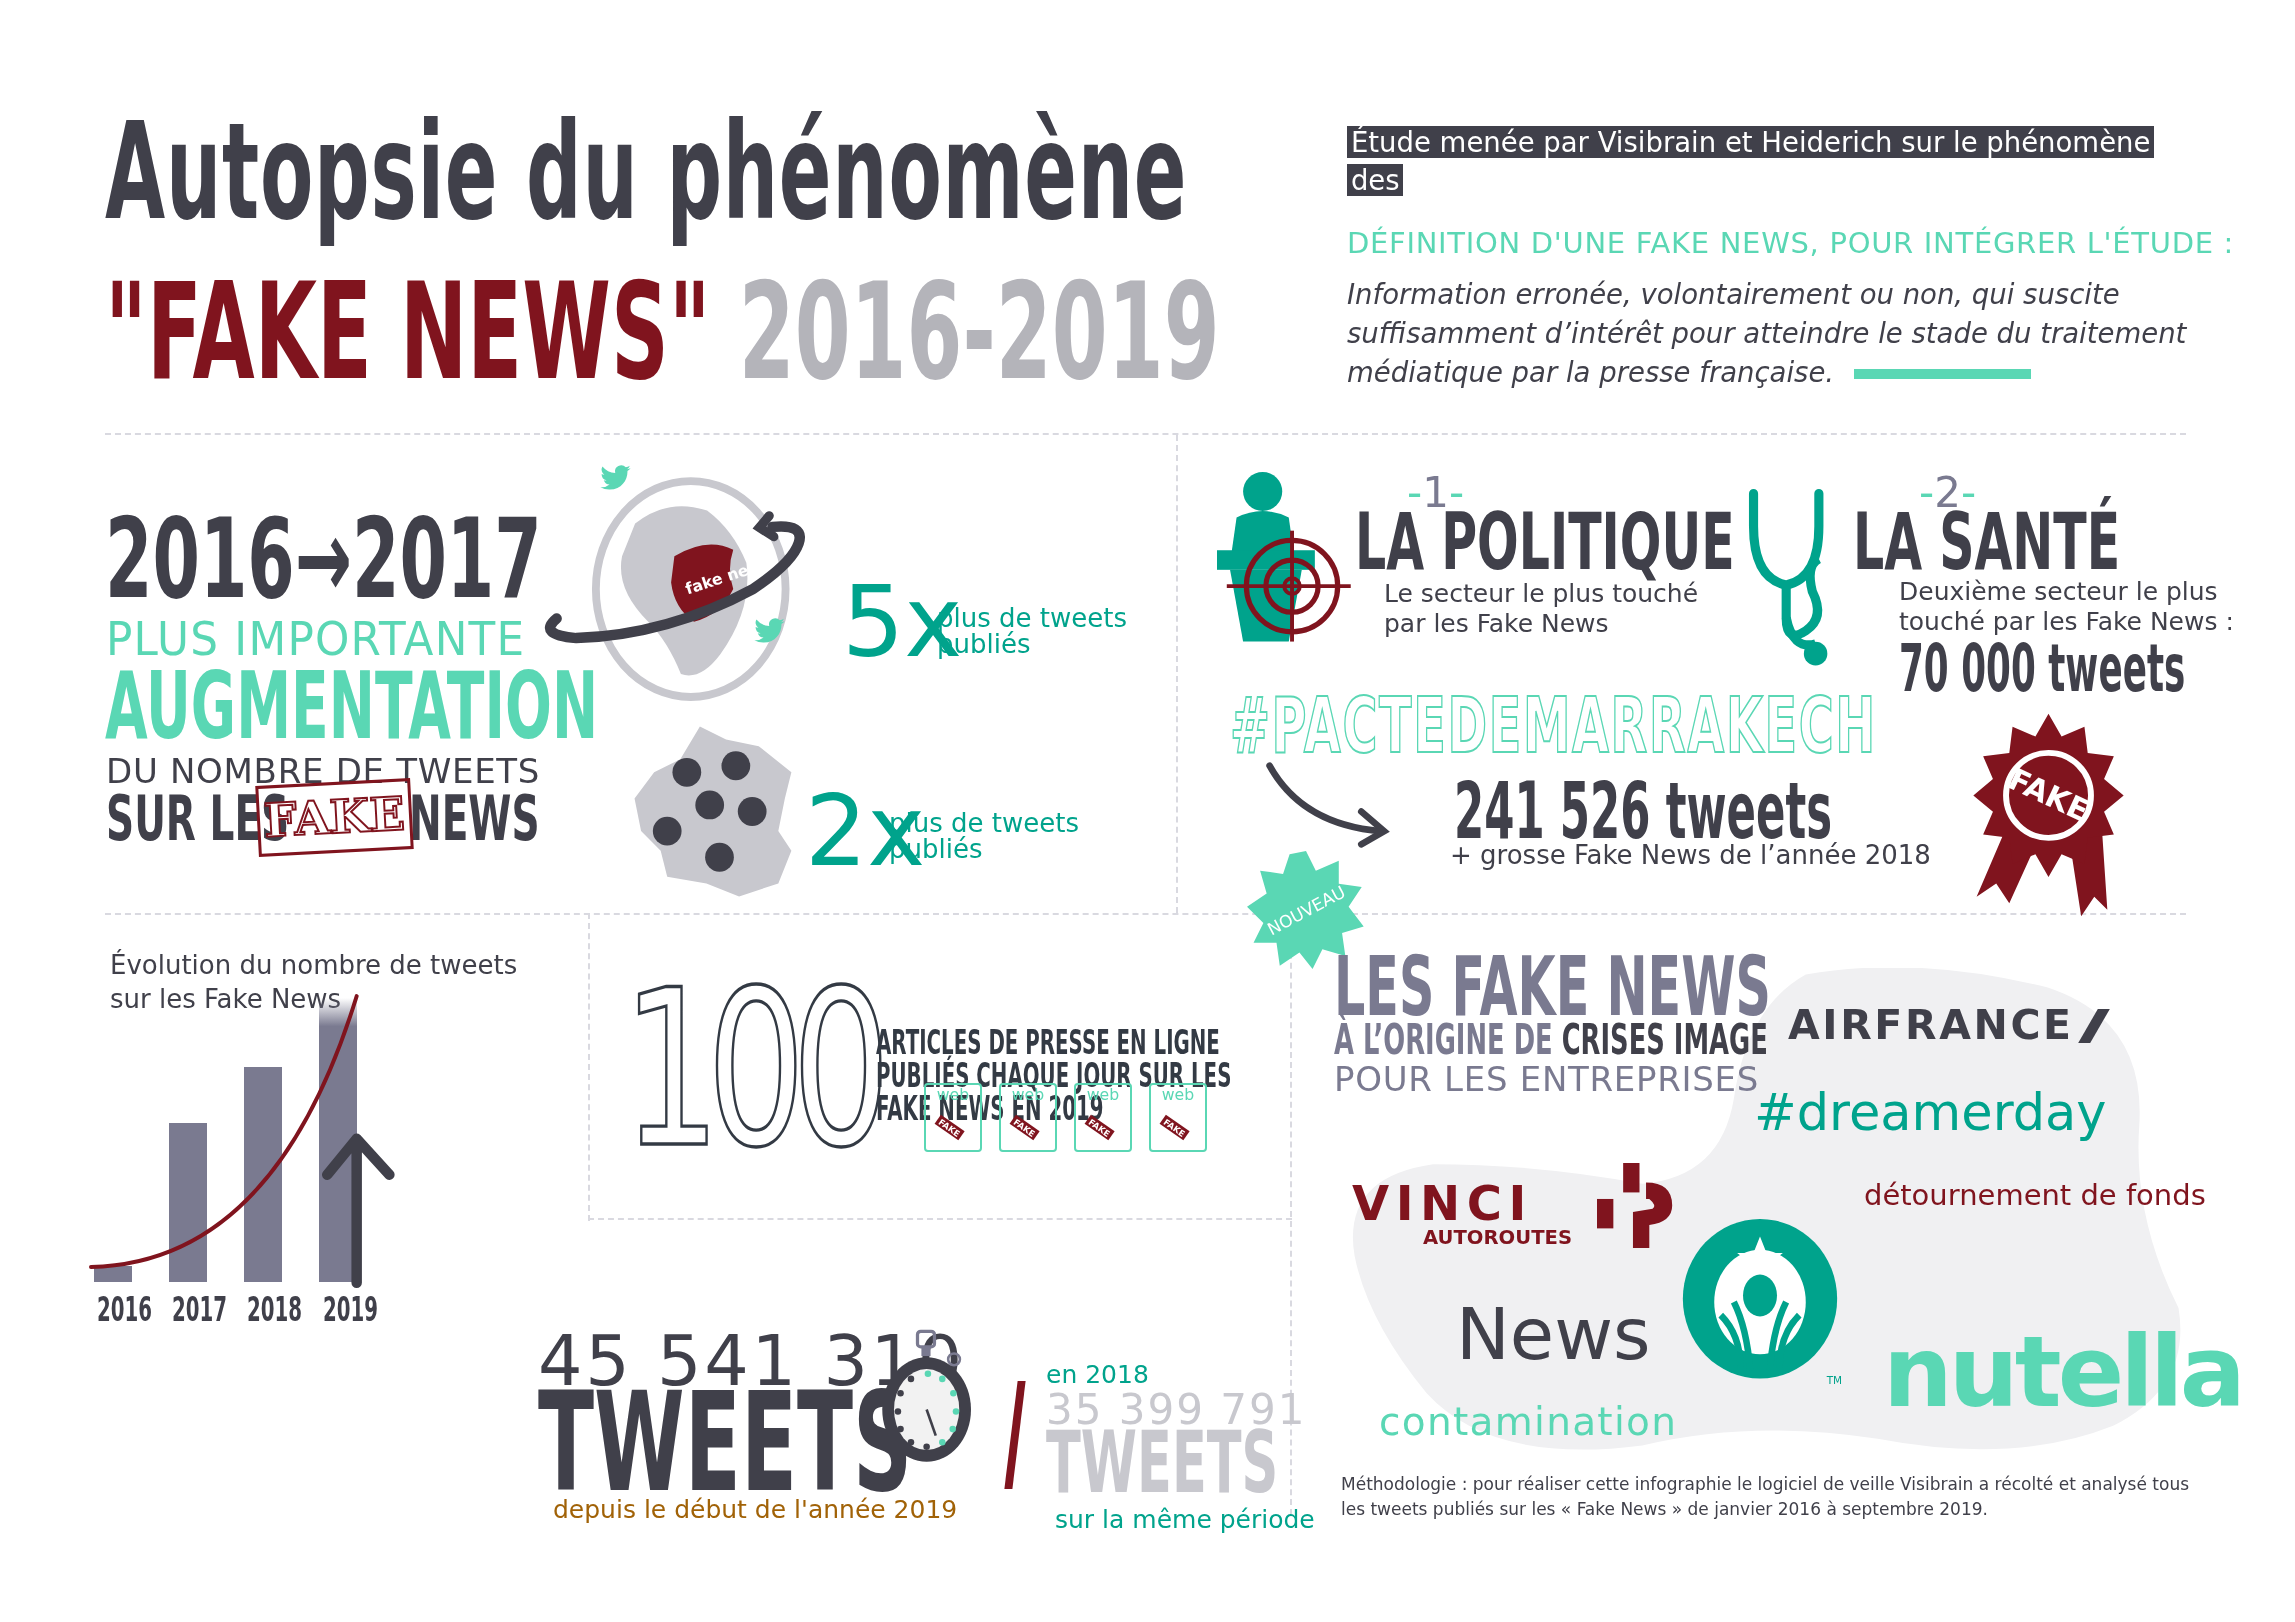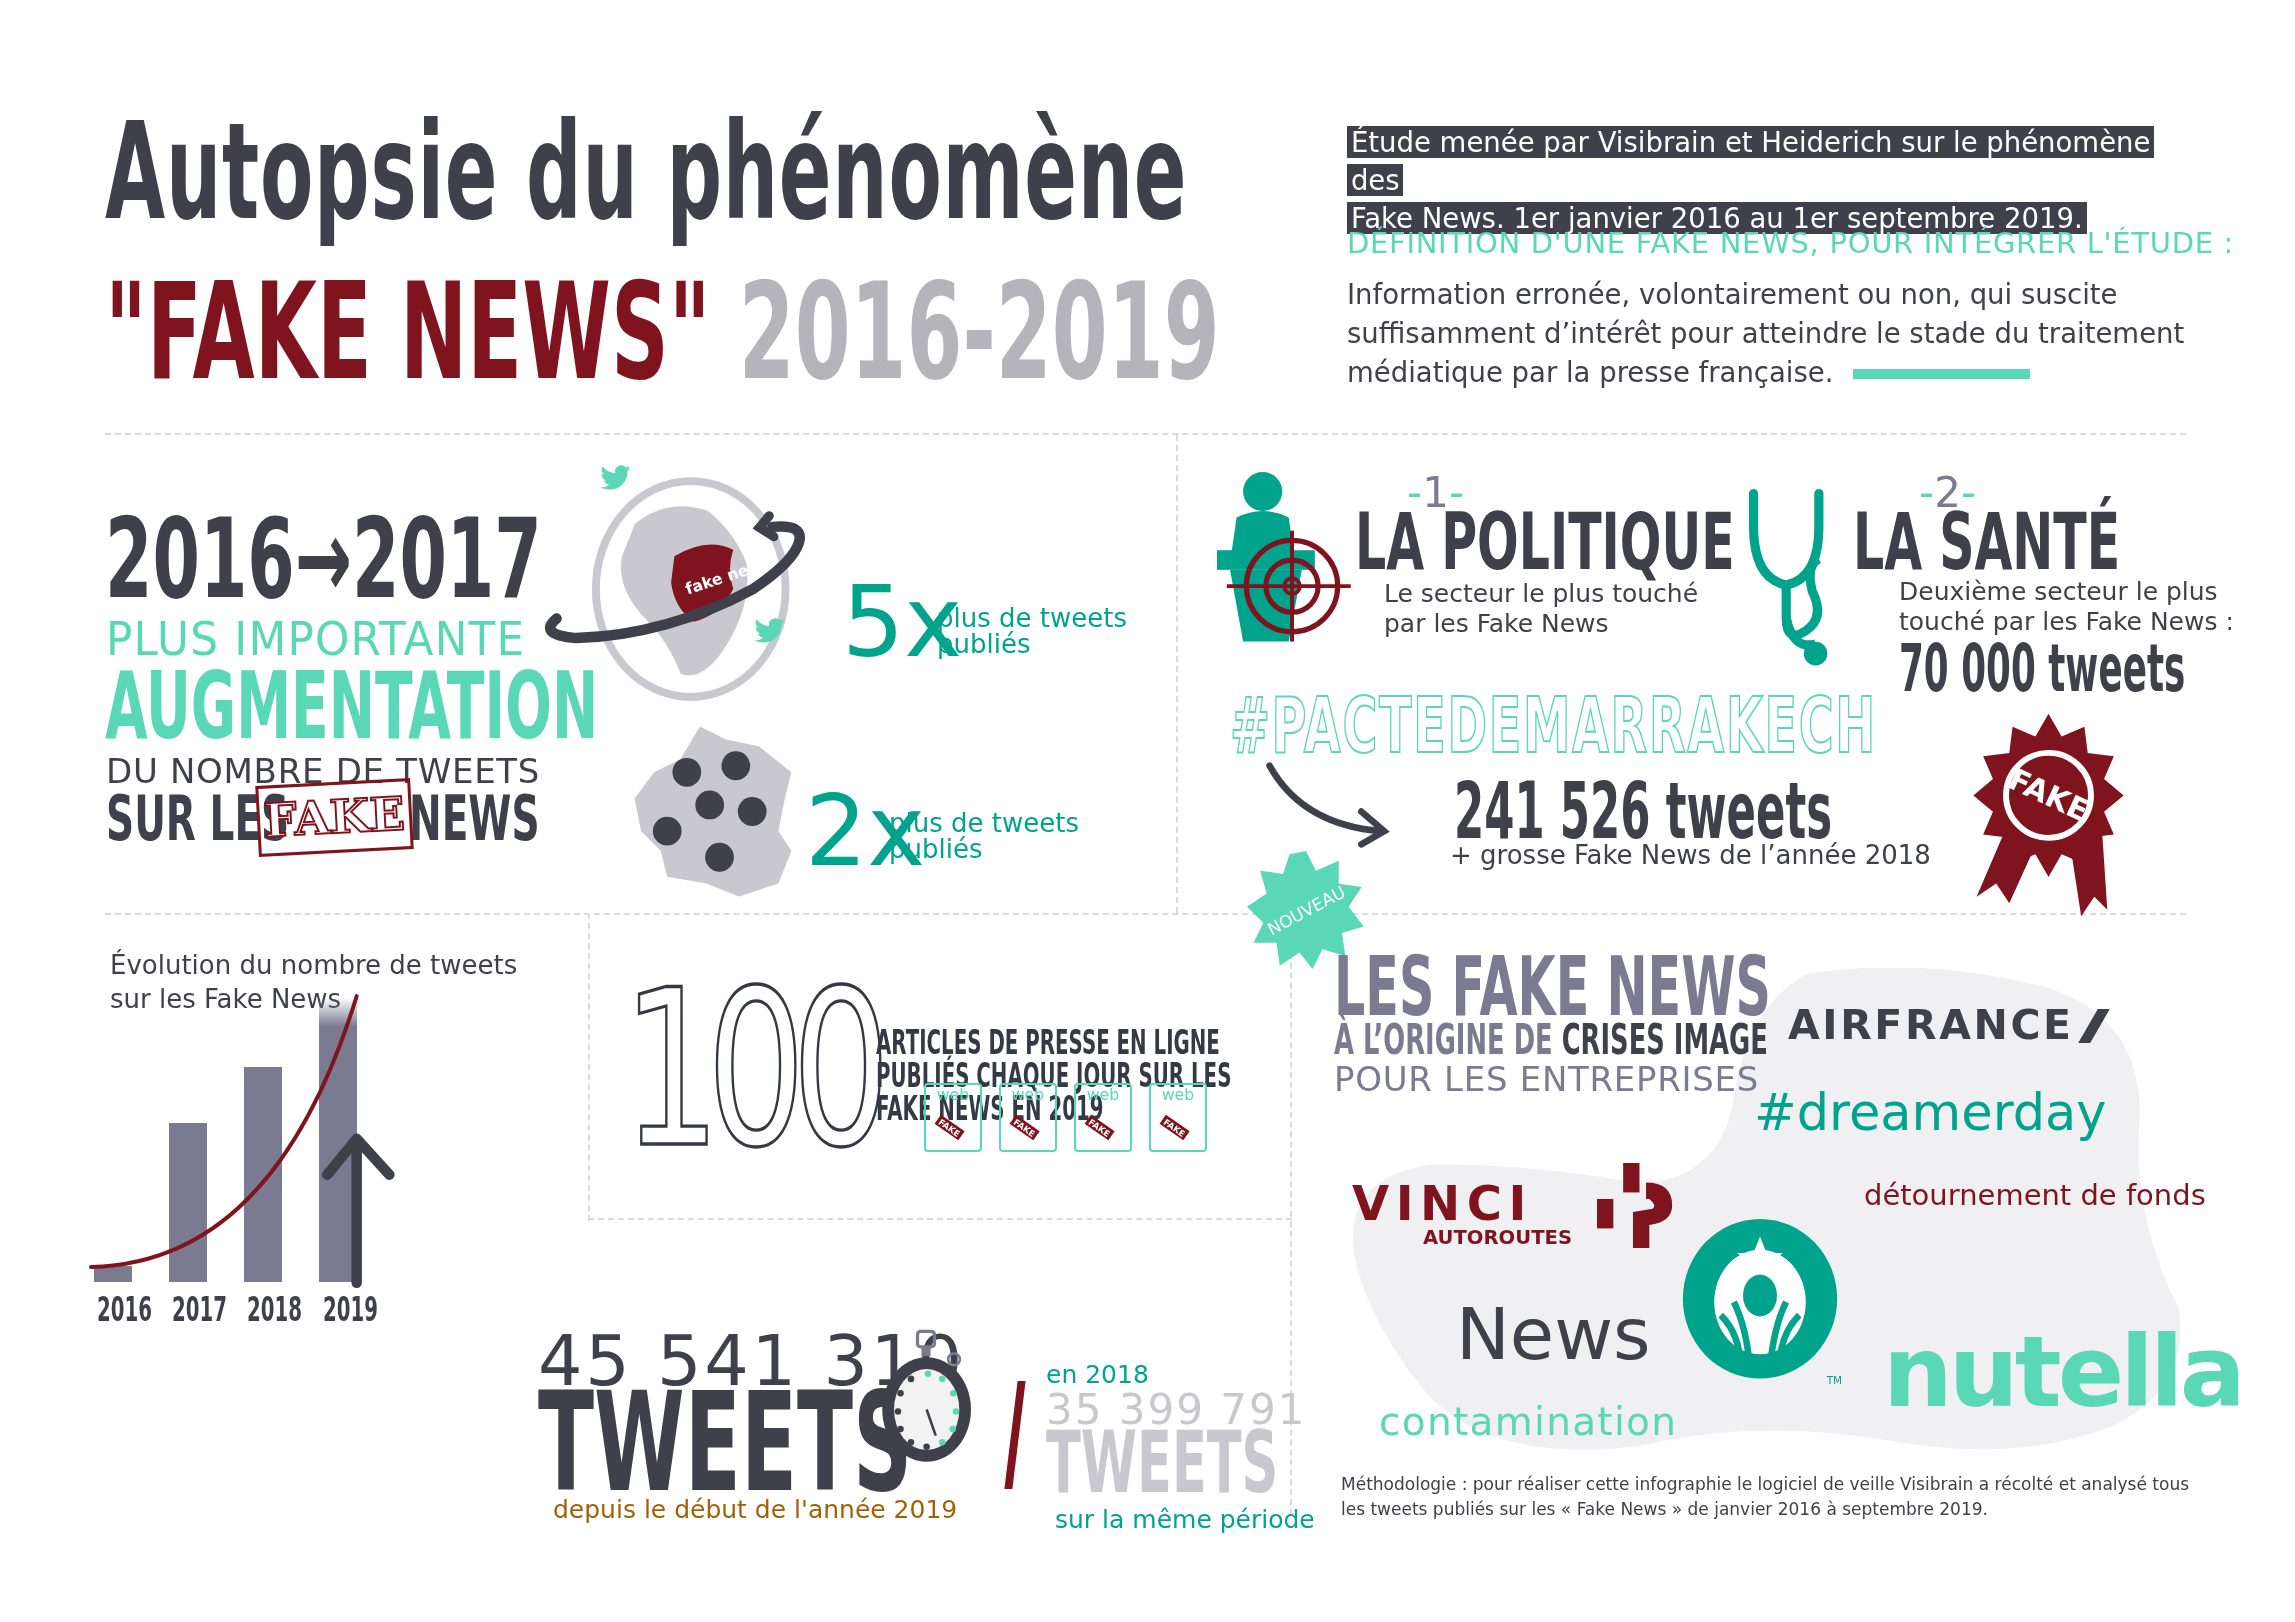--- a/index.html
+++ b/index.html
@@ -10,21 +10,21 @@
 
   
   .title1 { left: 105px; top: 105px; font-size: 134px; font-weight: bold; color: #40404a; white-space: nowrap; transform: scaleX(0.58); transform-origin: left top; letter-spacing: 1.3px; line-height: 1; }
   .title2 { left: 105px; top: 265px; font-size: 134px; font-weight: bold; white-space: nowrap; transform: scaleX(0.6); transform-origin: left top; line-height: 1; }
   .title2 .red { color: #80141e; }
   .title2 .grey { color: #b4b4ba; }
 
   .study { left: 1347px; top: 123px; width: 851px; font-size: 27.5px; line-height: 38px; color: #fff; }
   .study span { background: #40404a; padding: 0 3.9px; box-decoration-break: clone; -webkit-box-decoration-break: clone; }
   .def-h { left: 1347px; top: 226px; font-size: 29px; color: #5ad7b4; white-space: nowrap; letter-spacing: 0.7px; }
-  .def-body { left: 1347px; top: 275px; width: 851px; font-size: 27.5px; line-height: 39px; color: #40404a; }
+  .def-body { left: 1347px; top: 275px; width: 851px; font-size: 27.5px; line-height: 39px; color: #40404a; font-style: italic; }
   .def-bar { display: inline-block; width: 177px; height: 9.2px; background: #5ad7b4; vertical-align: middle; margin-left: 19.6px; }
 
   
   .yrs { left: 105px; top: 504px; font-size: 110px; font-weight: bold; color: #40404a; white-space: nowrap; transform: scaleX(0.62); transform-origin: left top; line-height: 1; }
   .plus-imp { left: 106px; top: 612px; font-size: 46px; color: #5ad7b4; white-space: nowrap; letter-spacing: 1.3px; transform: scaleX(0.95); transform-origin: left top; }
   .augm { left: 105px; top: 661px; font-size: 92px; font-weight: bold; color: #5ad7b4; white-space: nowrap; transform: scaleX(0.6); transform-origin: left top; line-height: 1; }
   .dunombre { left: 106px; top: 751px; font-size: 34px; color: #40404a; white-space: nowrap; letter-spacing: 0.7px; }
   .surles { left: 106px; top: 787px; font-size: 63px; font-weight: bold; color: #40404a; white-space: nowrap; line-height: 1; }
   .surles .w { display:inline-block; transform: scaleX(0.62); transform-origin: left top; }
   .fake-stamp { left: 257px; top: 782px; width: 149px; height: 65px; border: 3.3px solid #80141e; transform: rotate(-3deg); color: #fff; font-family: "DejaVu Serif", serif; font-size: 46px; font-weight: bold; text-align: center; line-height: 65px; -webkit-text-stroke: 2px #80141e; }
@@ -76,21 +76,20 @@
 <body>
 
 <div class="abs title1">Autopsie du phénomène</div>
 <div class="abs title2">
   <span class="red">"FAKE NEWS"</span>
   <span class="grey">2016-2019</span>
 </div>
 
 <div class="abs study">
   <span>Étude menée par Visibrain et Heiderich sur le phénomène des</span><br>
-  <span>Fake News. 1er janvier 2016 au 1er septembre 2019.</span>
 </div>
 <div class="abs def-h">DÉFINITION D'UNE FAKE NEWS, POUR INTÉGRER L'ÉTUDE :</div>
 <div class="abs def-body"><span>Information erronée, volontairement ou non, qui suscite suffisamment d’intérêt pour atteindre le stade du traitement médiatique par la presse française.</span><span class="def-bar"></span></div>
 
 <div class="dash-h" style="left:105px; top:433px; width:2081px;"></div>
 <div class="dash-v" style="left:1176px; top:435px; height:478px;"></div>
 <div class="dash-h" style="left:105px; top:913px; width:2081px;"></div>
 <div class="dash-v" style="left:588px; top:913px; height:308px;"></div>
 <div class="dash-h" style="left:588px; top:1218px; width:704px;"></div>
 <div class="dash-v" style="left:1290px; top:913px; height:602px;"></div>

